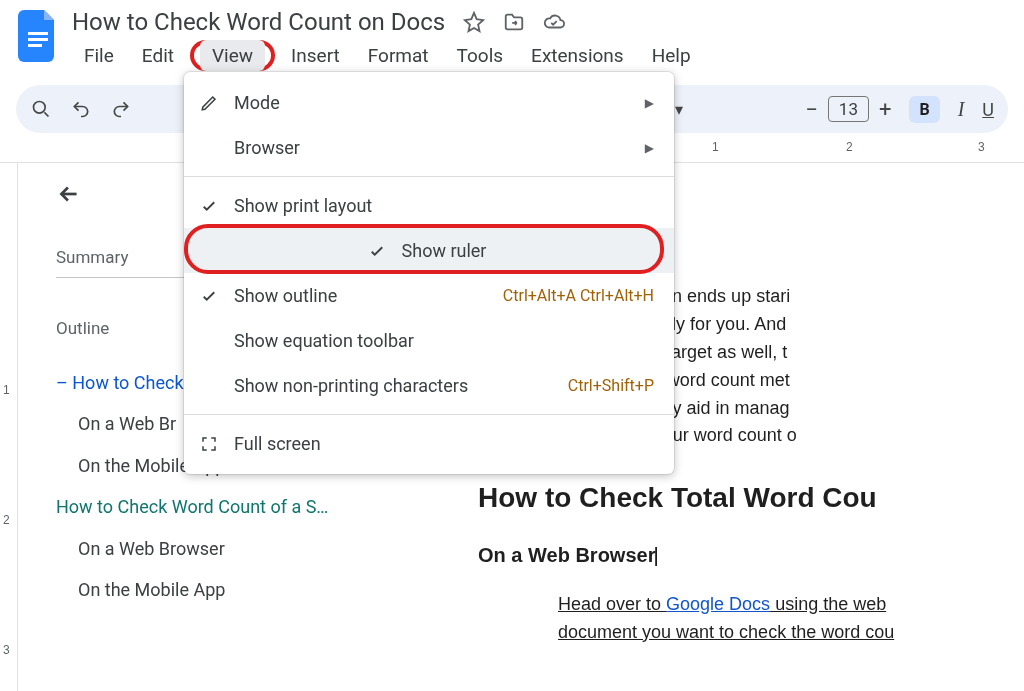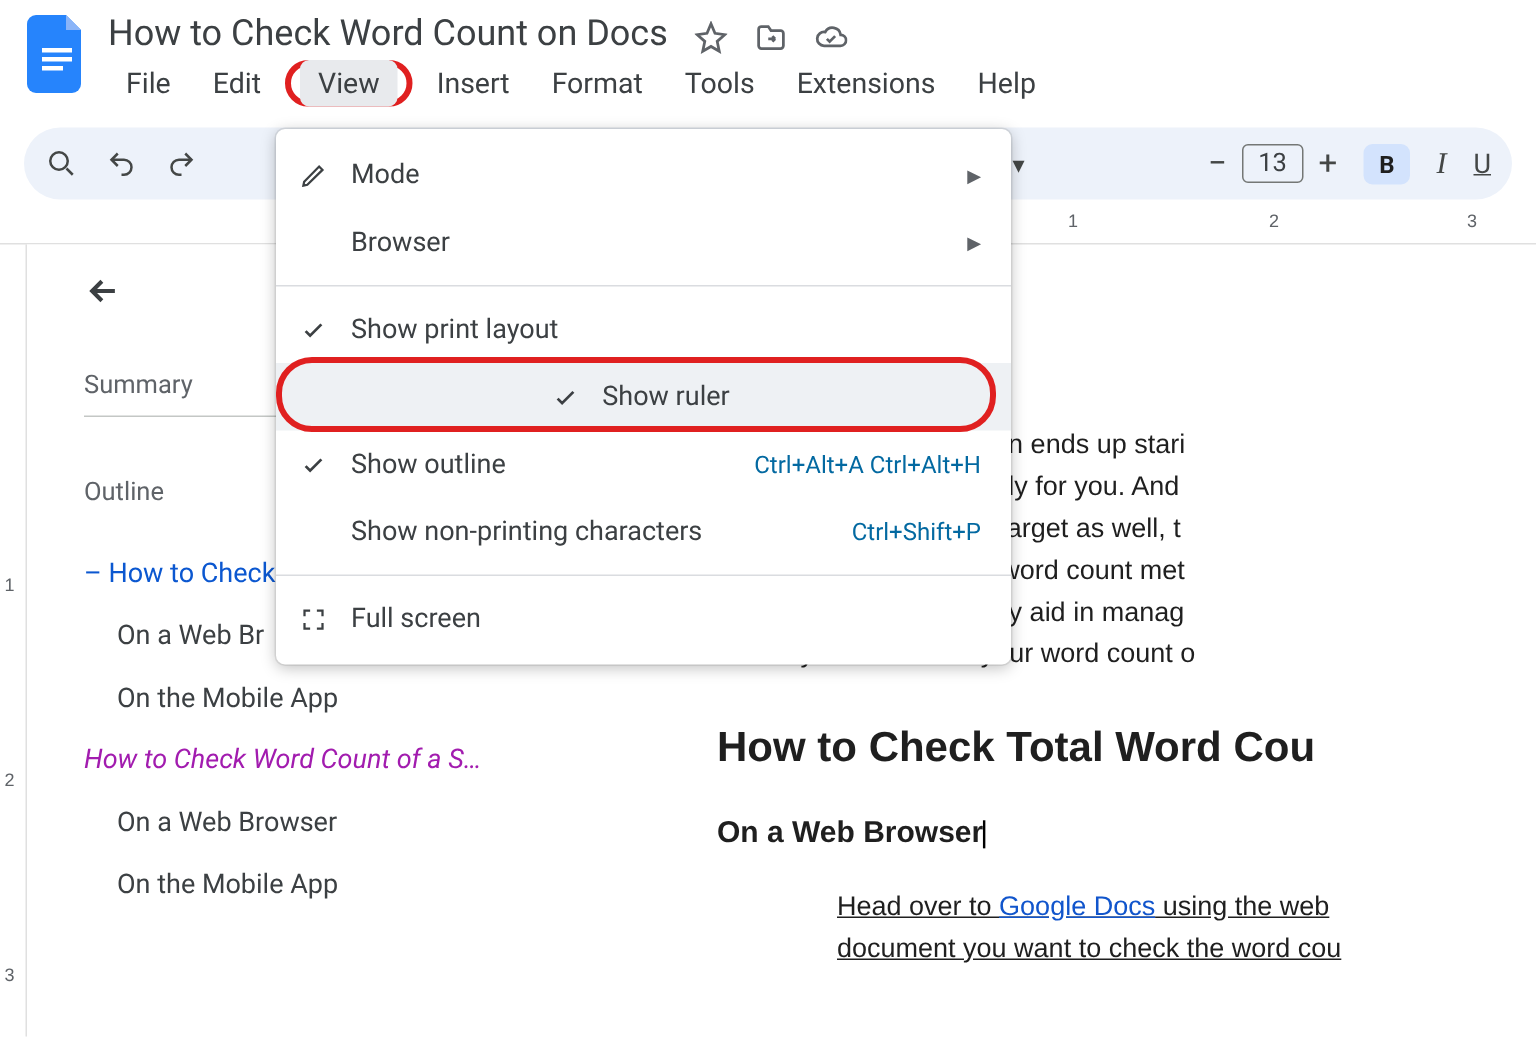--- a/index.html
+++ b/index.html
@@ -17,21 +17,21 @@
   .header {
     display: flex;
     align-items: flex-start;
     padding: 8px 16px 0 16px;
     gap: 12px;
   }
   .doc-icon {
     width: 44px; height: 56px;
     display:flex; align-items:center; justify-content:center;
   }
-  .title-row { display:flex; align-items:flex-end; gap:18px; }
+  .title-row { display:flex; align-items:center; gap:18px; }
   .doc-title { font-size: 24px; color:#3c4043; }
   .title-icon { color:#5f6368; width:22px; height:22px; display:inline-flex; align-items:center; justify-content:center;}
   .menubar { display:flex; gap:4px; margin-top:4px; }
   .menu-item {
     font-size: 19px;
     color:#3c4043;
     padding: 4px 12px;
     border-radius: 6px;
     cursor:pointer;
   }
@@ -99,21 +99,21 @@
     background:#fff;
   }
   .back-arrow { font-size:26px; color:#3c4043; }
   .summary-label { margin-top:40px; color:#5f6368; font-size:17px; }
   .summary-div { border-bottom:1px solid #c4c7c5; width:130px; margin-top:10px;}
   .outline-label { margin-top:40px; color:#5f6368; font-size:17px; }
   .outline-list { margin-top:24px; font-size:18px; line-height:2.3; }
   .h1-item { color:#0b57d0; }
   .h1-item::before{ content:"–  "; color:#0b57d0;}
   .h2-item { padding-left:22px; color:#3c4043;}
-  .h1-plain { color:#a21caf;font-style:italic;}
+  .h1-plain { color:#0f766e;}
 
   
   .doc-content {
     flex:1;
     padding: 120px 0 0 60px;
     font-family: Arial, sans-serif;
     font-size:18px;
     color:#1f1f1f;
     line-height:1.55;
     overflow:hidden;
@@ -122,40 +122,40 @@
   .doc-content h2 { font-size:28px; font-weight:700; margin:26px 0 20px 0; white-space:nowrap; overflow:hidden;}
   .doc-content h3 { font-size:20px; font-weight:700; margin:0 0 20px 0;}
   .doc-content ul { margin:0; padding-left:80px;text-decoration:underline;}
   .doc-content .link { color:#1155cc; text-decoration:underline;}
   .cursor::after { content:"|"; color:#000; font-weight:400; margin-left:-2px;}
 
   
   .dropdown {
     position:absolute;
     left: 184px;
-    top: 86px;
+    top: 72px;
     width: 490px;
     background:#fff;
     border-radius:6px;
     box-shadow: 0 2px 10px rgba(0,0,0,.25), 0 0 0 1px rgba(0,0,0,.08);
     padding: 8px 0;
     z-index:100;
     font-size:18px;
     color:#3c4043;
   }
   .dd-row {
     display:flex;
     align-items:center;
     padding: 12px 20px 12px 14px;
     gap: 14px;
     position:relative;
   }
   .dd-row.hover { background:#eef1f4;}
   .dd-icon { width:22px; display:inline-flex; justify-content:center; color:#3c4043;}
-  .dd-short { margin-left:auto; color:#0369a1; font-size:16px;}
+  .dd-short { margin-left:auto; color:#a16207; font-size:16px;}
   .dd-arrow { position:absolute; right:20px; color:#5f6368; font-size:12px;}
   .dd-sep { height:1px; background:#dadce0; margin:6px 0;}
   .red-oval {
     position:absolute;
     border:4px solid #e02020;
     border-radius: 24px;
     pointer-events:none;
   }
   .red-oval.menu { left:0px; top:-4px; width:480px; height:50px;}
 
@@ -331,20 +331,24 @@
       <span class="dd-icon">
         <svg width="18" height="18" viewBox="0 0 24 24" fill="none" stroke="#3c4043" stroke-width="2.5">
           <path d="M5 13l4 4L19 7"></path>
         </svg>
       </span>
       <span>Show outline</span>
       <span class="dd-short">Ctrl+Alt+A Ctrl+Alt+H</span>
     </div>
     <div class="dd-row">
       <span class="dd-icon"></span>
+      <span>Show equation toolbar</span>
+    </div>
+    <div class="dd-row">
+      <span class="dd-icon"></span>
       <span>Show non-printing characters</span>
       <span class="dd-short">Ctrl+Shift+P</span>
     </div>
     <div class="dd-sep"></div>
     <div class="dd-row">
       <span class="dd-icon">
         <svg width="18" height="18" viewBox="0 0 24 24" fill="none" stroke="#3c4043" stroke-width="2">
           <path d="M4 9V4h5M20 9V4h-5M4 15v5h5M20 15v5h-5"></path>
         </svg>
       </span>

